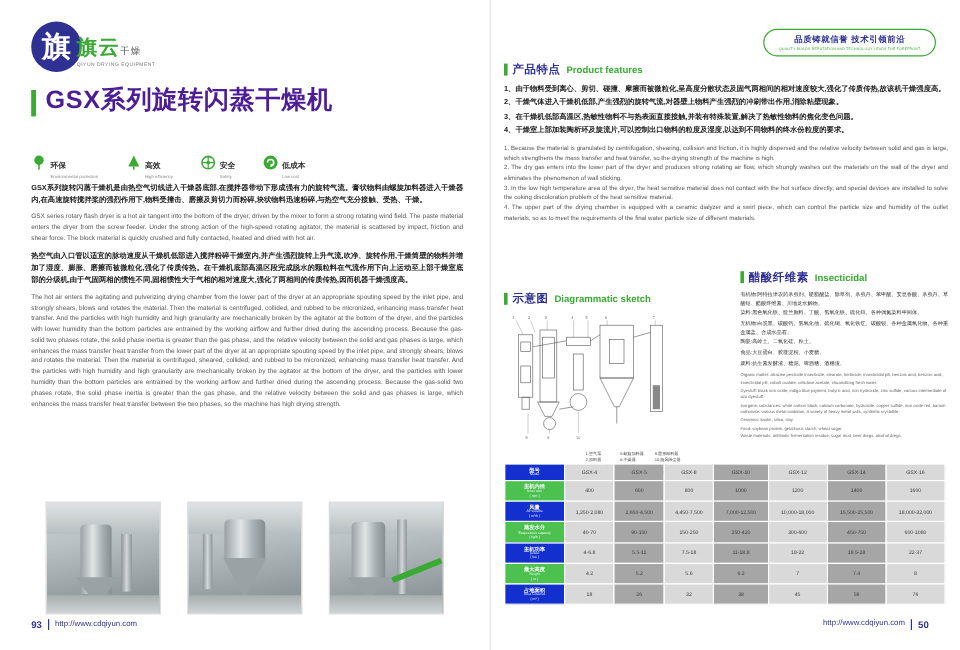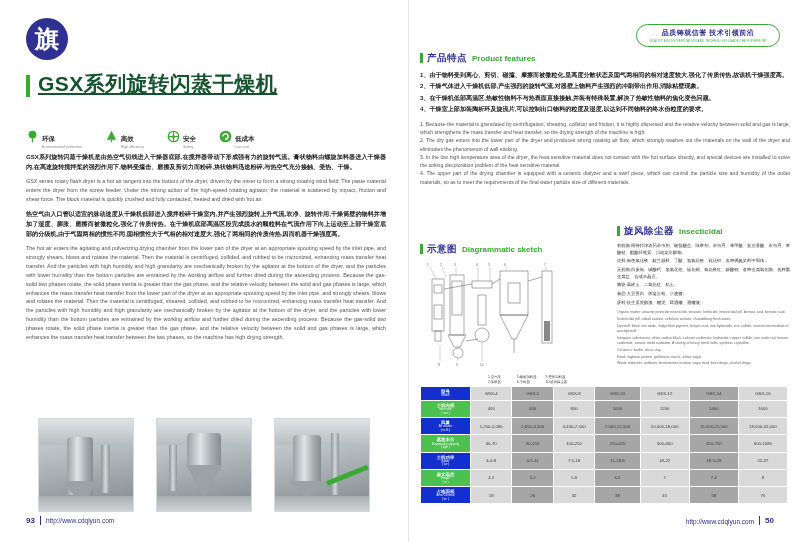--- a/index.html
+++ b/index.html
@@ -27,21 +27,21 @@
     color:#fff; font-size:24px; font-weight:bold; line-height:1;
     font-family:"DejaVu Sans", sans-serif;
   }
   .logo-text { margin-left:-4px; display:flex; flex-direction:column; justify-content:flex-end; height:42px; padding-bottom:4px;}
   .logo-cn { color:#3aaa35; font-size:17px; font-weight:bold; letter-spacing:1px; line-height:1; }
   .logo-cn small { color:#555; font-size:8px; font-weight:normal; }
   .logo-en { color:#777; font-size:4.2px; letter-spacing:.4px; margin-top:3px; }
 
   .title-block { position:absolute; left:26px; top:72px; }
   .title-bar { position:absolute; left:0; top:3px; width:4px; height:22px; background:#3aaa35; }
-  .title-cn { margin-left:12px; font-size:21px; font-weight:bold; color:#14532d; letter-spacing:0.5px; line-height:1.1;text-decoration:underline; }
+  .title-cn { margin-left:12px; font-size:21px; font-weight:bold; color:#4c1d95; letter-spacing:0.5px; line-height:1.1; }
   .title-en { margin-left:12px; font-size:10.5px; font-weight:bold; color:#3aaa35; margin-top:3px; letter-spacing:.2px;}
 
   .features-row { position:absolute; left:26px; top:128px; display:flex; gap:23px; }
   .feature { display:flex; align-items:flex-start; gap:3px; }
   .feature .ic { width:13px; height:13px; flex:0 0 13px; margin-top:1px;}
   .feature .ft { line-height:1.05; }
   .feature .ft .c { font-size:6.5px; color:#333; font-weight:bold; }
   .feature .ft .e { font-size:3.6px; color:#8a8a8a; display:block; margin-top:1px; }
 
   .body-col { position:absolute; left:26px; top:152px; width:360px; }
@@ -58,21 +58,21 @@
   .photo .tank { position:absolute; border-radius:4px 4px 0 0;
                  background:linear-gradient(90deg,#9aa1a5,#dfe4e6 40%,#aab1b5 70%,#868d91); }
   .photo .floor { position:absolute; left:0; bottom:0; width:100%; height:16%;
                   background:linear-gradient(180deg,#a8aeb0,#cfd3d4); }
   .photo .cone { position:absolute; width:0; height:0; border-left:18px solid transparent;
                  border-right:18px solid transparent; border-top:24px solid #9ba2a6; }
   .photo .pipe { position:absolute; background:linear-gradient(90deg,#8e9599,#d2d7d9,#8e9599); }
   .photo .belt { position:absolute; background:#3aaa35; }
 
   .foot-left { position:absolute; left:26px; bottom:17px; display:flex; align-items:center; gap:5px; }
-  .foot-right { position:absolute; right:26px; bottom:17px; display:flex; align-items:flex-end; gap:5px; }
+  .foot-right { position:absolute; right:26px; bottom:17px; display:flex; align-items:flex-start; gap:5px; }
   .pageno { color:#2e3192; font-size:8px; font-weight:bold; }
   .footline { width:1px; height:9px; background:#2e3192; }
   .footurl { color:#2e3192; font-size:6.5px; }
 
   
   .right { position:absolute; left:409px; top:0; width:391px; height:542px; }
   .badge {
     position:absolute; right:20px; top:24px;
     border:1px solid #3aaa35; border-radius:12px;
     padding:3px 12px 3px 12px; text-align:center; background:#fff;
@@ -114,20 +114,26 @@
 </head>
 <body>
 
 <div class="page">
   <div class="gutter"></div>
 
   <div class="left">
 
     <div class="logo-wrap">
       <div class="logo-circle">旗</div>
+      <div class="logo-text">
+        <div class="logo-cn">
+          <span>旗云</span><small>干燥</small>
+        </div>
+        <div class="logo-en">QIYUN DRYING EQUIPMENT</div>
+      </div>
     </div>
 
     <div class="title-block">
       <div class="title-bar"></div>
       <div class="title-cn">GSX系列旋转闪蒸干燥机</div>
     </div>
 
     <div class="features-row" id="feature-icons">
         <div class="feature">
           <span class="ic"><svg viewBox="0 0 20 20">
@@ -300,21 +306,21 @@
       <div id="feat-en" style="margin-top:5px;">
           <p class="num-en">1. Because the material is granulated by centrifugation, shearing, collision and friction, it is highly dispersed and the relative velocity between solid and gas is large, which strengthens the mass transfer and heat transfer, so the drying strength of the machine is high.</p>
           <p class="num-en">2. The dry gas enters into the lower part of the dryer and produces strong rotating air flow, which strongly washes out the materials on the wall of the dryer and eliminates the phenomenon of wall sticking.</p>
           <p class="num-en">3. In the low high temperature area of the dryer, the heat sensitive material does not contact with the hot surface directly, and special devices are installed to solve the coking discoloration problem of the heat sensitive material.</p>
           <p class="num-en">4. The upper part of the drying chamber is equipped with a ceramic dialyzer and a swirl piece, which can control the particle size and humidity of the outlet materials, so as to meet the requirements of the final water particle size of different materials.</p>
         </div>
     </div>
 
     <div class="rblock" id="app-block">
       <div class="sec-head">
-        <span class="sec-cn">旋风除尘器</span>
+        <span class="sec-cn">醋酸纤维素</span>
         <span class="sec-en">Insecticidal</span>
       </div>
       <div id="app-cn">
           <p class="app-cn">有机物:阿特拉津农药杀虫剂、硬脂酸盐、除草剂、杀虫丹、苯甲酸、安息香酸、杀虫丹、草酸钴、醋酸纤维素、川地龙水解物。</p>
           <p class="app-cn">染料:黑色氧化铁、靛兰颜料、丁酸、氢氧化铁、硫化锌、各种偶氮染料中间体。</p>
           <p class="app-cn">无机物:白炭黑、碳酸钙、氢氧化他、硫化铜、氧化铁红、碳酸钡、各种金属氧化物、各种重金属盐、合成水晶石。</p>
           <p class="app-cn">陶瓷:高岭土、二氧化硅、粘土。</p>
           <p class="app-cn">食品:大豆蛋白、胶凝淀粉、小麦糖。</p>
           <p class="app-cn">废料:抗生素发酵渣、糖泥、啤酒糟、酒糟渣。</p>
         </div>

